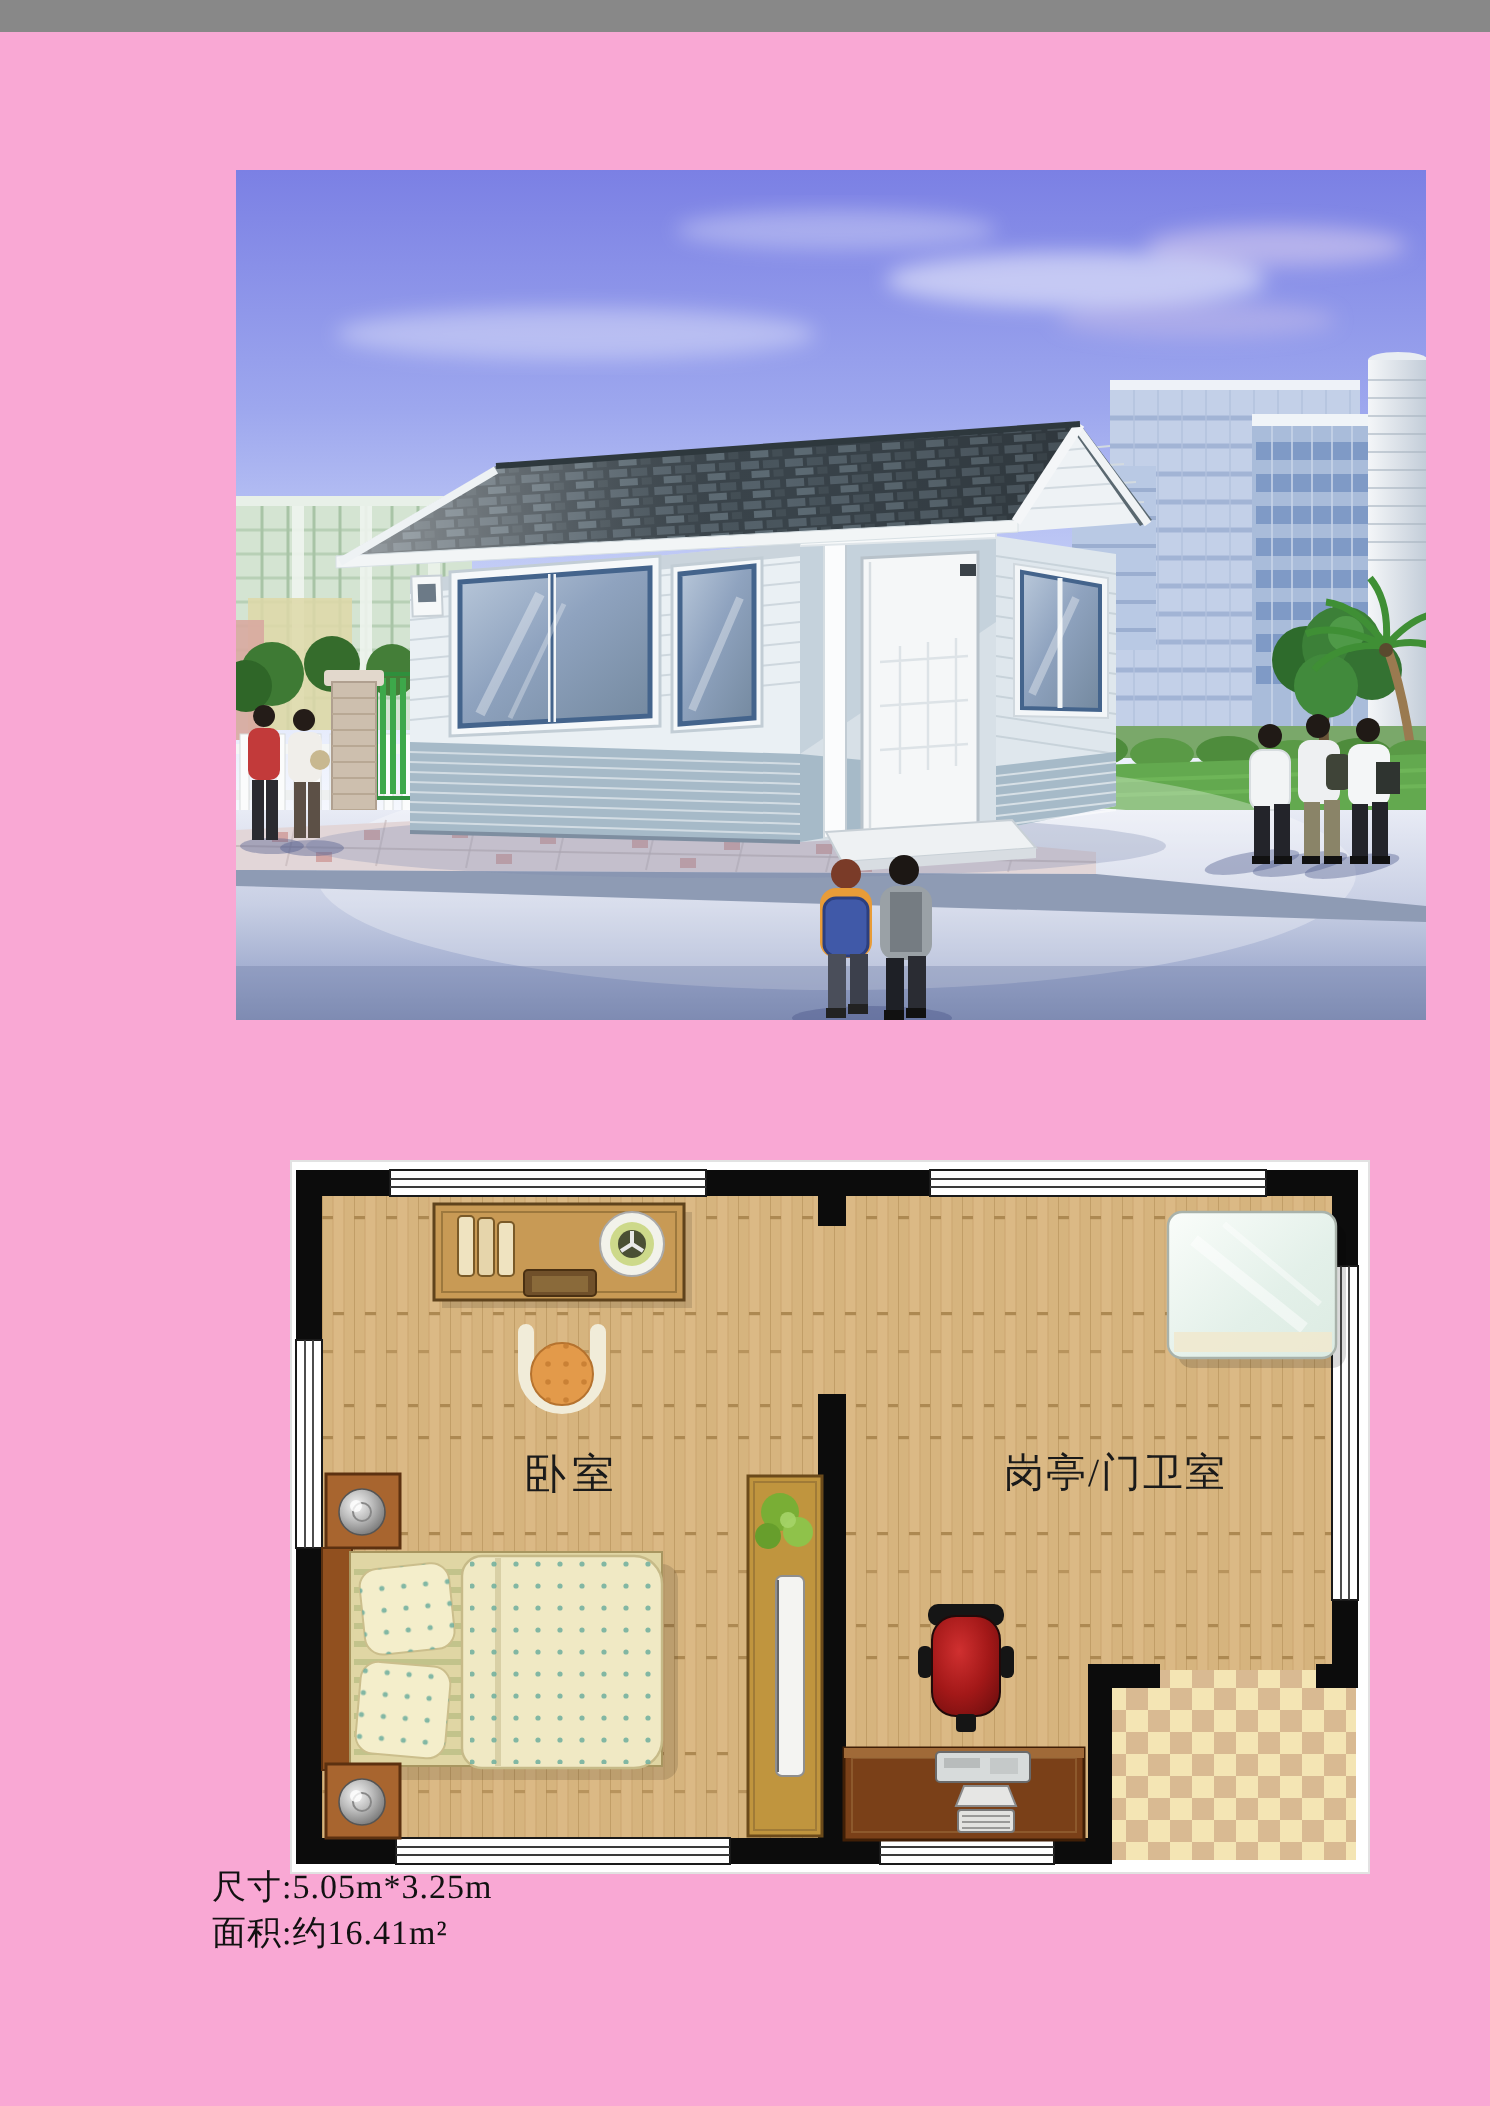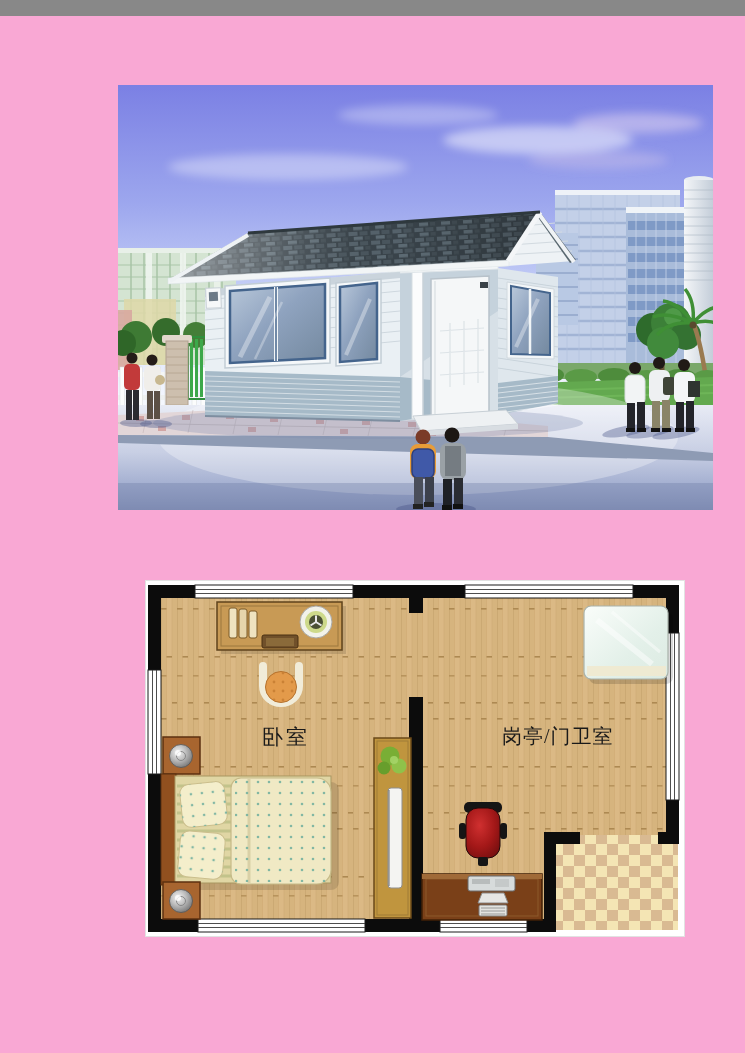--- a/index.html
+++ b/index.html
@@ -498,14 +498,18 @@
           <rect x="334" y="325" width="28" height="11" rx="1.5" fill="#e3e3e0" stroke="#7a7a7a"></rect>
           <path d="M336,328h24 M336,331h24 M336,334h24" stroke="#9a9a98" stroke-width="1"></path>
         </g>
       </g>
 
       <text x="117" y="164" font-size="21" letter-spacing="3" fill="#1a1a1a">卧室</text>
       <text x="357" y="163" font-size="20" letter-spacing="1" fill="#1a1a1a">岗亭/门卫室</text>
     </svg>
   </figure>
 
+  <div id="caption">
+    <div>尺寸:5.05m*3.25m</div>
+    <div>面积:约16.41m²</div>
+  </div>
 
 </div>
 
 </body></html>

